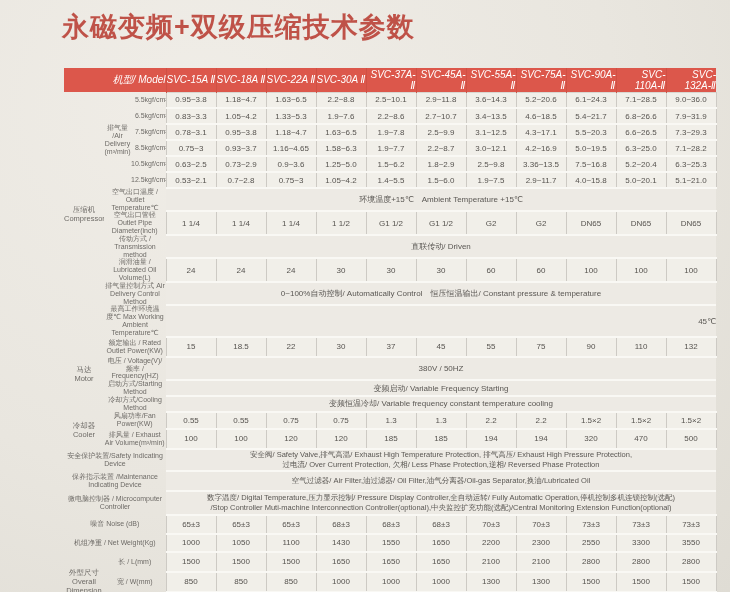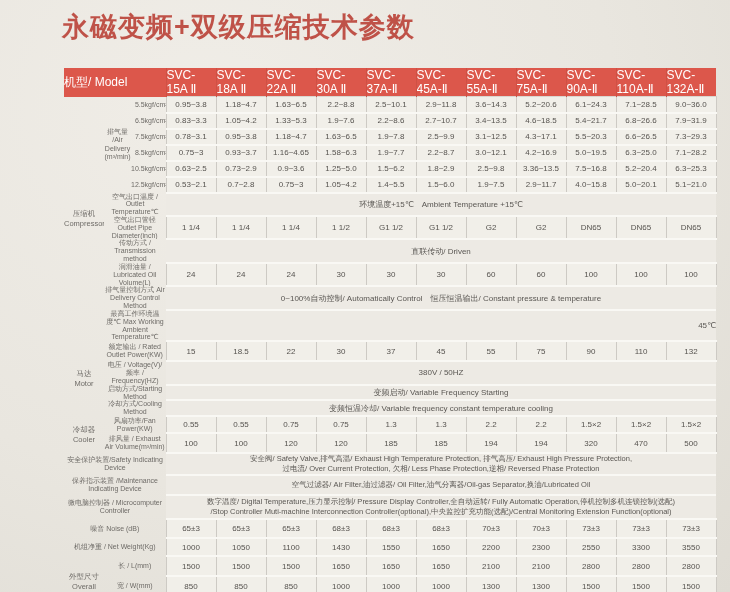--- a/index.html
+++ b/index.html
@@ -3,21 +3,21 @@
 <meta charset="utf-8">
 <style>
   html,body{margin:0;padding:0;}
   .page{position:relative;width:730px;height:592px;overflow:hidden;
     background:radial-gradient(ellipse at 28% 18%, #f0ede7 0%, #e9e6df 55%, #dfdcd4 100%);
     font-family:"Liberation Sans","DejaVu Sans",sans-serif;}
   .title{position:absolute;left:62px;top:9px;font-size:27px;font-weight:bold;color:#bf5248;letter-spacing:1px;}
   .subtitle{position:absolute;left:64px;top:43px;font-size:11px;color:#c25a50;}
   table.spec{position:absolute;left:64px;top:68px;border-collapse:collapse;table-layout:fixed;width:652px;}
   table.spec td{padding:0;vertical-align:middle;overflow:hidden;}
-  .model-head,.model-cell{background:#dc574b;color:#ffffff;font-size:12px;text-align:left;border-left:1px solid #cf5044;}
+  .model-head,.model-cell{background:#dc574b;color:#ffffff;font-size:10px;text-align:right;border-left:1px solid #cf5044;font-style:italic;}
   .model-head{border-left:none;}
   .group-cell{font-size:7.5px;color:#6e6b67;text-align:center;line-height:1.25;}
   .label-cell{font-size:7px;color:#6e6b67;text-align:center;line-height:1.12;padding:0 1px;}
   .num-cell{background:#f1efe9;border:1px solid #cdcac4;border-top:1px solid #d9d6d0;border-bottom:2px solid #f9f8f4;
     font-size:8px;color:#56534f;text-align:center;}
   .span-cell{font-size:8px;color:#5a5753;text-align:center;border-bottom:2px solid #f9f8f4;background:#edeae4;}
   .span-cell.two{font-size:7.5px;line-height:1.35;}
   .shift{padding-right:50px;}
   .shift-big{padding-right:95px;text-align:right;}
   .air-wrap{display:flex;height:96px;align-items:stretch;}

